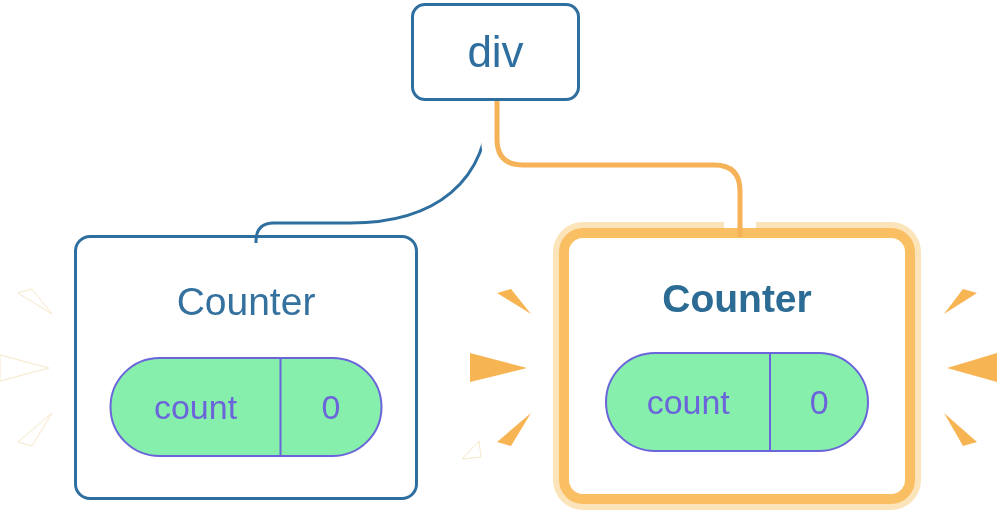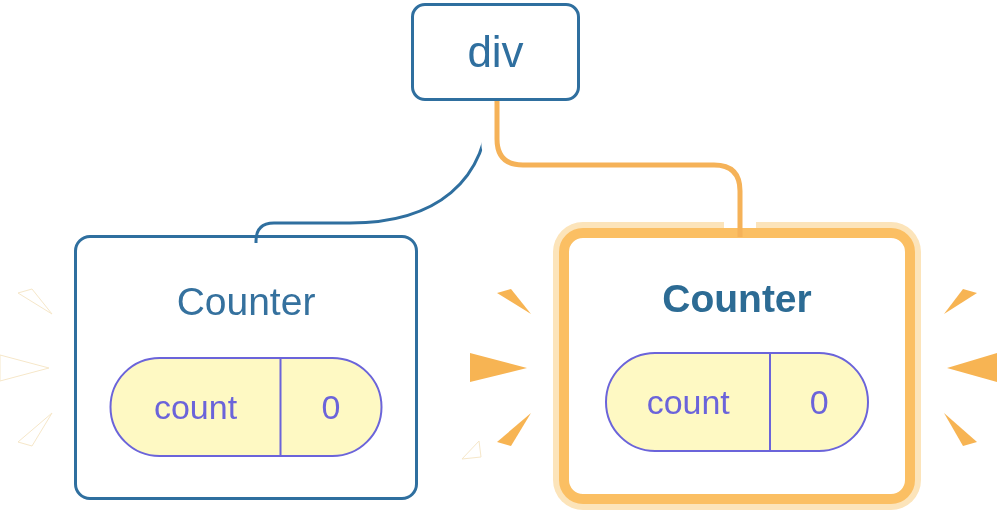--- a/index.html
+++ b/index.html
@@ -44,21 +44,21 @@
     box-sizing:border-box;
   }
   .card-right-inner .title {
     position:absolute; top:40px; left:0; right:0; text-align:center;
     font-size:39px; line-height:42px; font-weight:700; color:#2c6b94;
   }
   .card-right-inner .pill { position:absolute; top:114px; left:50%; transform:translateX(-50%); width:264px; }
 
   
   .pill {
-    height:100px; box-sizing:border-box; background:#fef9c3;
+    height:100px; box-sizing:border-box; background:#86efac;
     border:2px solid #6b64da; border-radius:50px;
     display:flex; overflow:hidden;
   }
   .pill .key {
     flex:1.7; display:flex; align-items:center; justify-content:center;
     border-right:2px solid #6b64da;
     font-size:34px; color:#6b64da;
   }
   .pill .value {
     flex:1; display:flex; align-items:center; justify-content:center;

